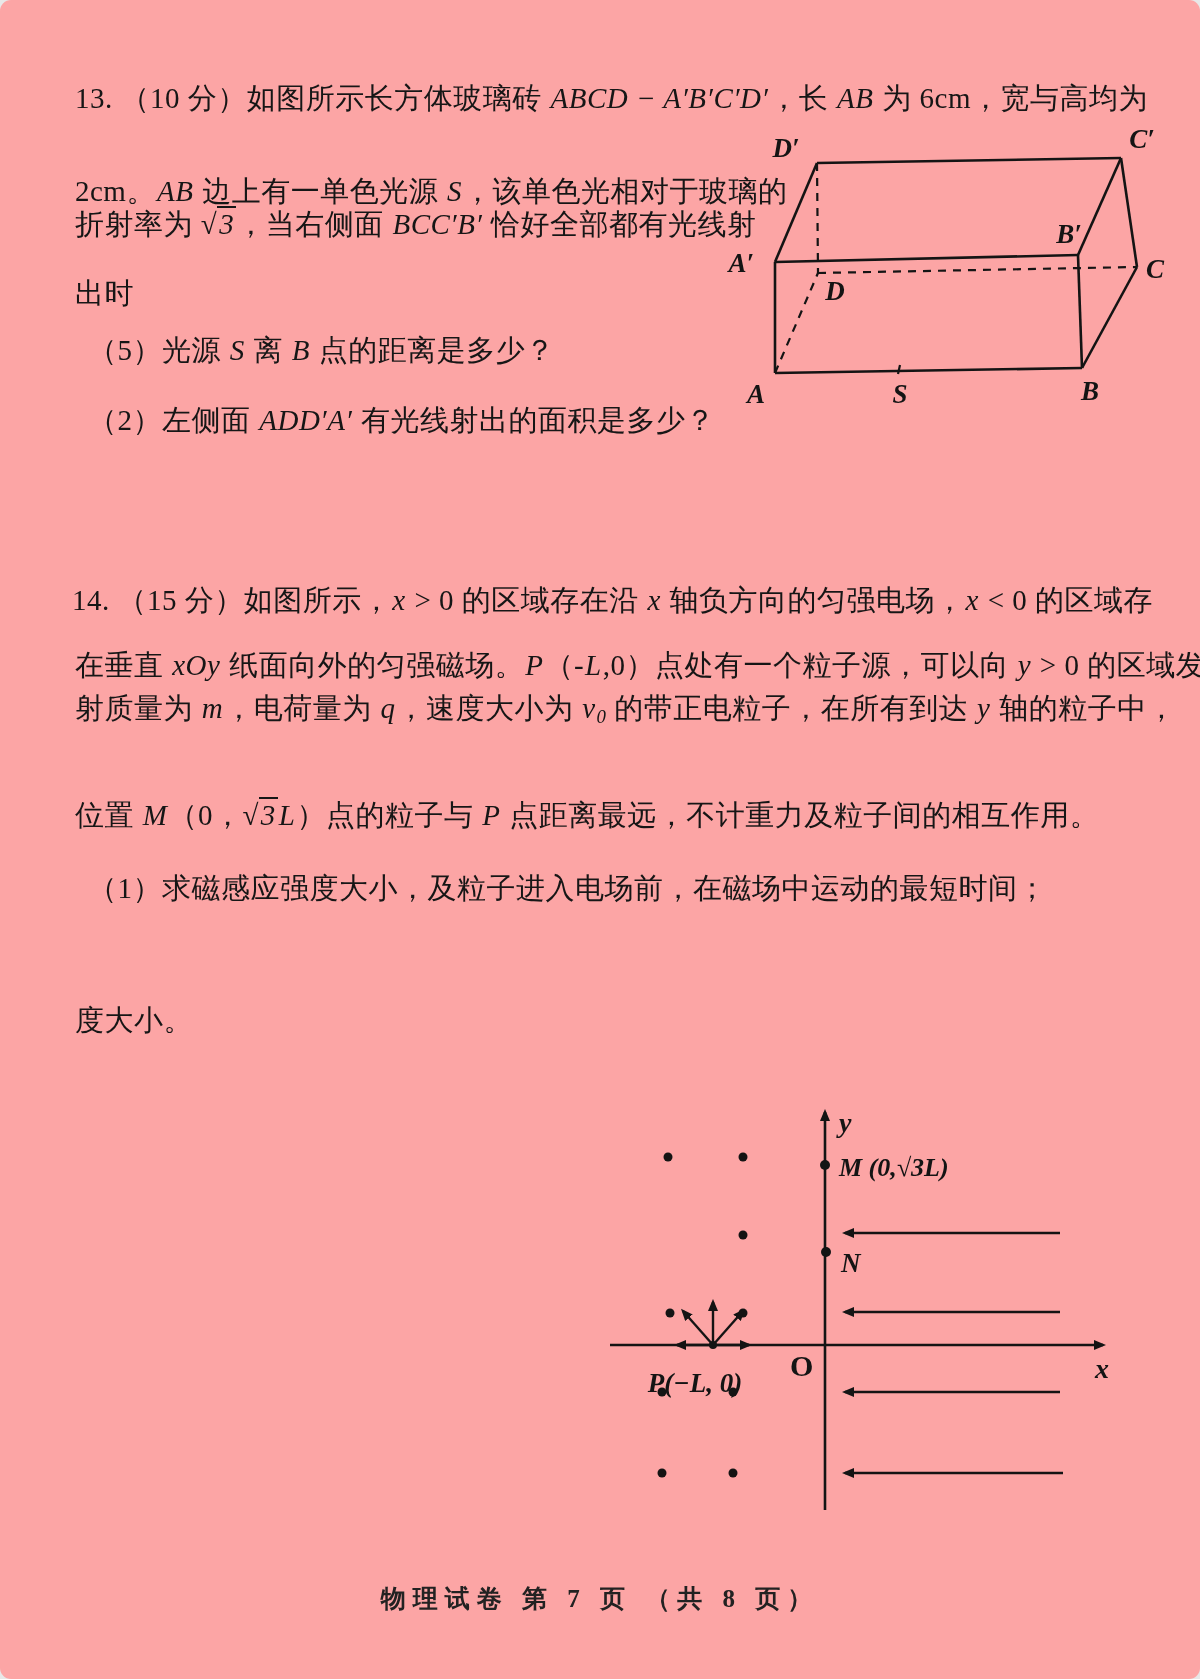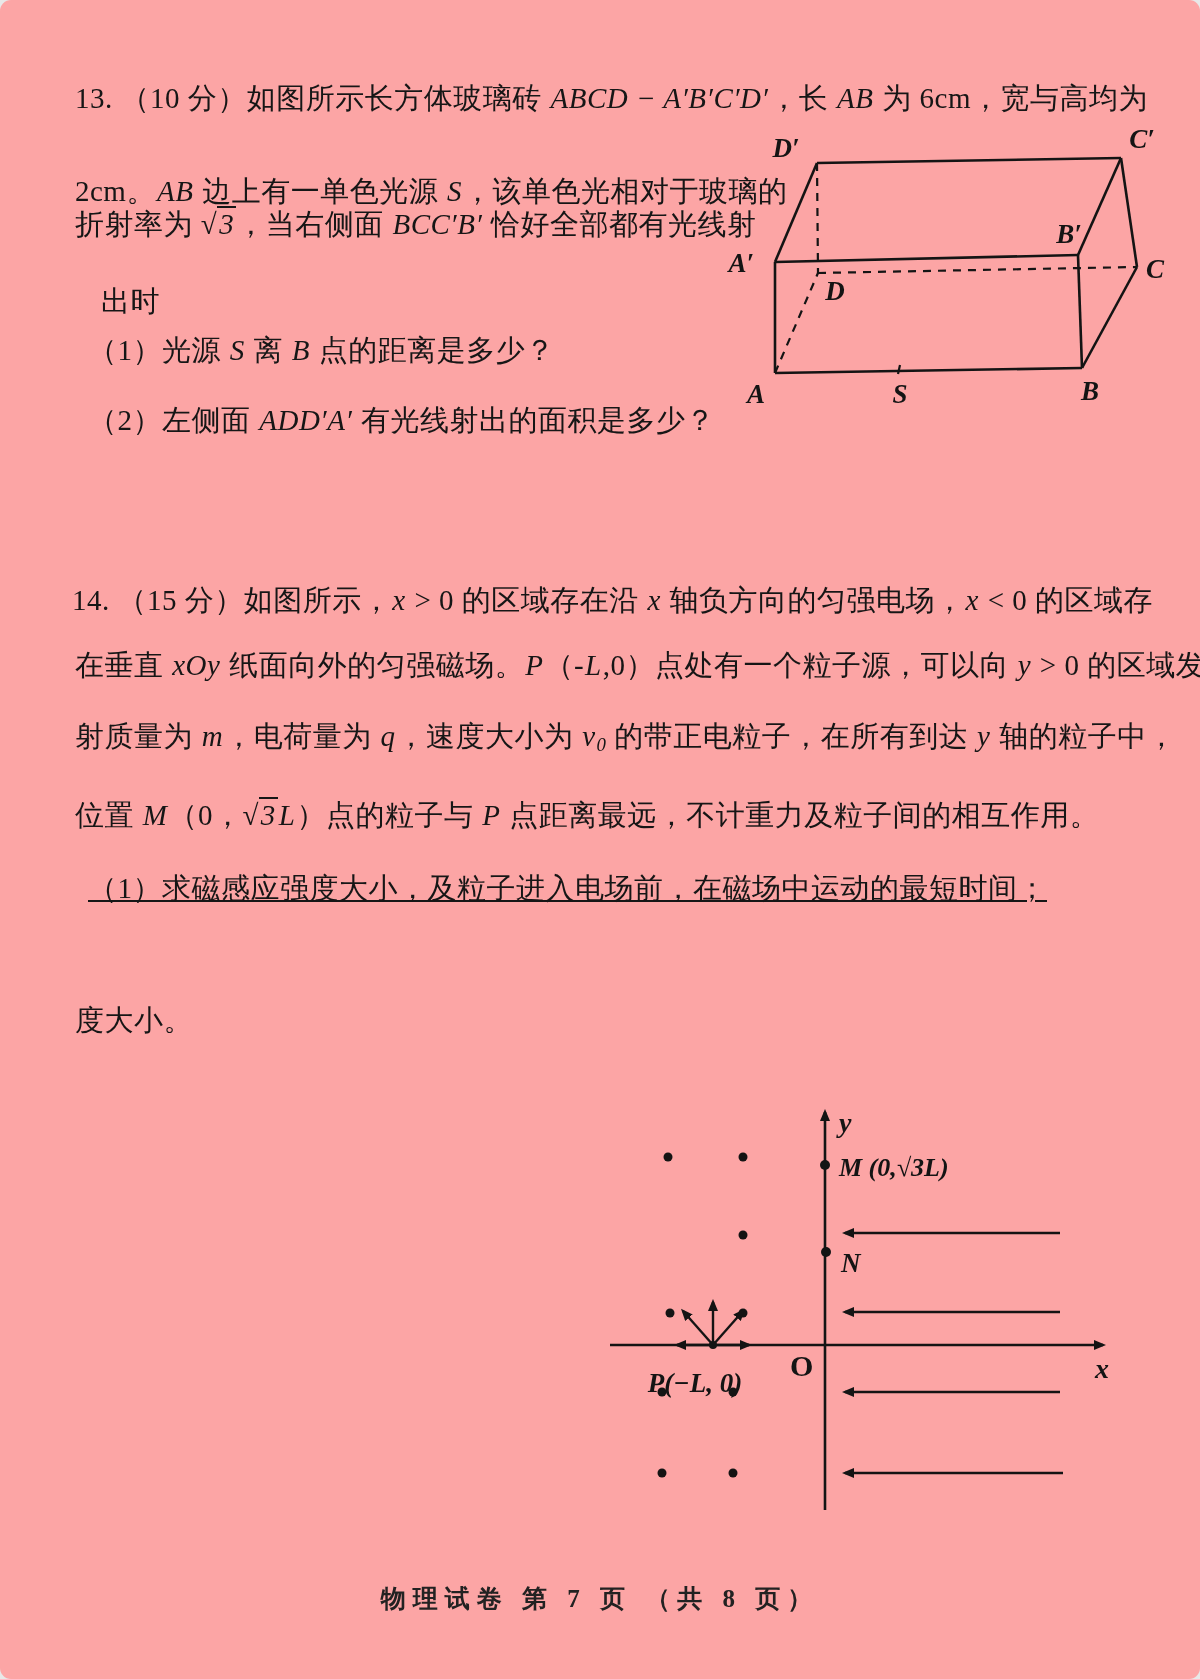--- a/index.html
+++ b/index.html
@@ -45,22 +45,22 @@
   .alabel{font-size:28px;font-style:italic;font-weight:bold;}
 </style>
 </head>
 <body>
 
 <div class="page">
 
   <div class="tline" style="left:75px;top:78px;"><span class="seg-r">13. （10 分）如图所示长方体玻璃砖 </span><span class="seg-i">ABCD − A′B′C′D′</span><span class="seg-r">，长 </span><span class="seg-i">AB</span><span class="seg-r"> 为 6cm，宽与高均为</span></div>
   <div class="tline" style="left:75px;top:140px;margin-top:31px;"><span class="seg-r">2cm。</span><span class="seg-i">AB</span><span class="seg-r"> 边上有一单色光源 </span><span class="seg-i">S</span><span class="seg-r">，该单色光相对于玻璃的</span></div>
   <div class="tline" style="left:75px;top:204px;"><span class="seg-r">折射率为 </span><span class="sq"><span class="sq-r">√</span><span class="sq-b">3</span></span><span class="seg-r">，当右侧面 </span><span class="seg-i">BCC′B′</span><span class="seg-r"> 恰好全部都有光线射</span></div>
-  <div class="tline" style="left:75px;top:281px;margin-left:26px;"><span class="seg-r">出时</span></div>
-  <div class="tline" style="left:88px;top:330px;"><span class="seg-r">（1）光源 </span><span class="seg-i">S</span><span class="seg-r"> 离 </span><span class="seg-i">B</span><span class="seg-r"> 点的距离是多少？</span></div>
+  <div class="tline" style="left:75px;top:273px;"><span class="seg-r">出时</span></div>
+  <div class="tline" style="left:88px;top:330px;"><span class="seg-r">（5）光源 </span><span class="seg-i">S</span><span class="seg-r"> 离 </span><span class="seg-i">B</span><span class="seg-r"> 点的距离是多少？</span></div>
   <div class="tline" style="left:88px;top:400px;"><span class="seg-r">（2）左侧面 </span><span class="seg-i">ADD′A′</span><span class="seg-r"> 有光线射出的面积是多少？</span></div>
 
   <svg class="figure" style="left:690px;top:115px;" width="475" height="295" viewBox="0 0 475 295">
     <g stroke="#141414" stroke-width="2.6" fill="none">
 
       <line x1="85" y1="147" x2="127" y2="48"></line>
       <line x1="127" y1="48" x2="431" y2="43"></line>
       <line x1="431" y1="43" x2="388" y2="140"></line>
       <line x1="85" y1="147" x2="388" y2="140"></line>
 
@@ -85,23 +85,23 @@
       <text x="456" y="163" text-anchor="start">C</text>
       <text x="145" y="185" text-anchor="middle">D</text>
       <text x="66" y="288" text-anchor="middle">A</text>
       <text x="400" y="285" text-anchor="middle">B</text>
       <text x="210" y="288" text-anchor="middle">S</text>
     </g>
   </svg>
 
   <div class="tline" style="left:72px;top:580px;"><span class="seg-r">14. （15 分）如图所示，</span><span class="seg-i">x</span><span class="seg-r"> &gt; 0 的区域存在沿 </span><span class="seg-i">x</span><span class="seg-r"> 轴负方向的匀强电场，</span><span class="seg-i">x</span><span class="seg-r"> &lt; 0 的区域存</span></div>
   <div class="tline" style="left:75px;top:645px;"><span class="seg-r">在垂直 </span><span class="seg-i">xOy</span><span class="seg-r"> 纸面向外的匀强磁场。</span><span class="seg-i">P</span><span class="seg-r">（-</span><span class="seg-i">L</span><span class="seg-r">,0）点处有一个粒子源，可以向 </span><span class="seg-i">y</span><span class="seg-r"> &gt; 0 的区域发</span></div>
-  <div class="tline" style="left:75px;top:716px;text-align:center;"><span class="seg-r">射质量为 </span><span class="seg-i">m</span><span class="seg-r">，电荷量为 </span><span class="seg-i">q</span><span class="seg-r">，速度大小为 </span><span class="seg-i">v</span><span class="seg-b">0</span><span class="seg-r"> 的带正电粒子，在所有到达 </span><span class="seg-i">y</span><span class="seg-r"> 轴的粒子中，</span></div>
+  <div class="tline" style="left:75px;top:688px;text-align:center;"><span class="seg-r">射质量为 </span><span class="seg-i">m</span><span class="seg-r">，电荷量为 </span><span class="seg-i">q</span><span class="seg-r">，速度大小为 </span><span class="seg-i">v</span><span class="seg-b">0</span><span class="seg-r"> 的带正电粒子，在所有到达 </span><span class="seg-i">y</span><span class="seg-r"> 轴的粒子中，</span></div>
   <div class="tline" style="left:75px;top:795px;"><span class="seg-r">位置 </span><span class="seg-i">M</span><span class="seg-r">（0，</span><span class="sq"><span class="sq-r">√</span><span class="sq-b">3</span></span><span class="seg-i">L</span><span class="seg-r">）点的粒子与 </span><span class="seg-i">P</span><span class="seg-r"> 点距离最远，不计重力及粒子间的相互作用。</span></div>
-  <div class="tline" style="left:88px;top:868px;text-decoration:underline;"><span class="seg-r">（1）求磁感应强度大小，及粒子进入电场前，在磁场中运动的最短时间；</span></div>
+  <div class="tline" style="left:88px;top:868px;"><span class="seg-r">（1）求磁感应强度大小，及粒子进入电场前，在磁场中运动的最短时间；</span></div>
   <div class="tline" style="left:75px;top:1000px;text-align:center;"><span class="seg-r">度大小。</span></div>
 
   <svg class="figure" style="left:565px;top:1040px;" width="560" height="480" viewBox="0 0 560 480">
     <defs>
       <marker id="ah" markerWidth="12" markerHeight="10" refX="9" refY="5" orient="auto" markerUnits="userSpaceOnUse">
         <path d="M0,0 L12,5 L0,10 Z" fill="#141414"></path>
       </marker>
     </defs>
 
     <line x1="260" y1="470" x2="260" y2="72" stroke="#141414" stroke-width="2.6" marker-end="url(#ah)"></line>

